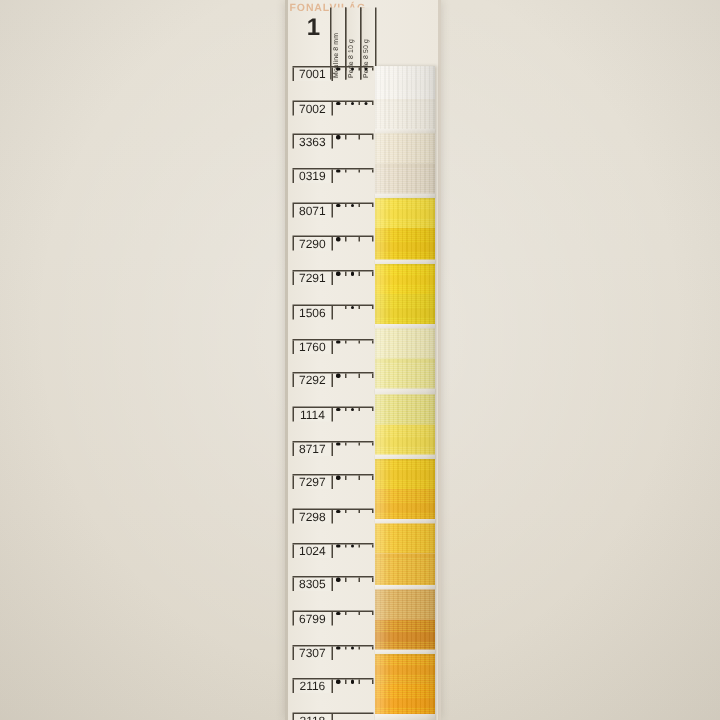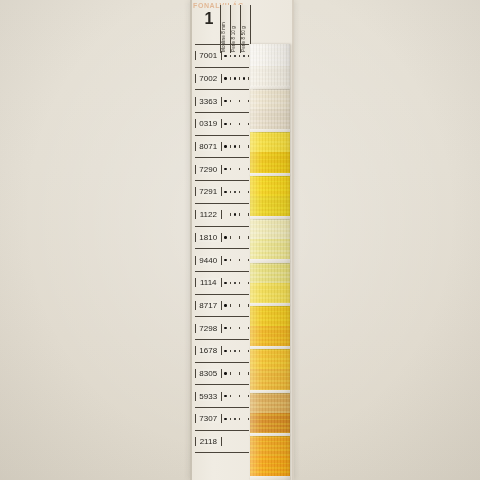--- a/index.html
+++ b/index.html
@@ -55,21 +55,21 @@
     position:absolute;left:50%;bottom:1px;
     transform-origin:left bottom;
     transform:rotate(-90deg);
     white-space:nowrap;font-size:4.6px;color:#332f28;
     letter-spacing:.1px;
   }
 
   
   .tbl{position:absolute;left:5px;top:44px;width:54px;}
   .row{
-    height:21.7px;display:flex;align-items:center;
+    height:21.7px;display:flex;align-items:flex-start;
     border-bottom:1px solid #4a443a;
   }
   .row:first-child{border-top:1px solid #4a443a;}
   .cell-num{
     width:27px;border-left:1px solid #4a443a;border-right:1px solid #4a443a;
     display:flex;align-items:center;justify-content:center;
     font-size:8px;color:#221f1a;background:rgba(255,255,255,.10);
   }
   .cell-dot{
     width:9px;border-right:1px solid #4a443a;
@@ -221,45 +221,45 @@
             <span class="dot"></span>
           </div>
           <div class="cell-dot">
             <span class="dot"></span>
           </div>
           <div class="cell-dot">
             <span class="dot off"></span>
           </div>
         </div>
         <div class="row">
-          <div class="cell-num">1122</div>
-          <div class="cell-dot">
-            <span class="dot off"></span>
-          </div>
-          <div class="cell-dot">
-            <span class="dot"></span>
-          </div>
-          <div class="cell-dot">
-            <span class="dot off"></span>
-          </div>
-        </div>
-        <div class="row">
-          <div class="cell-num">1810</div>
-          <div class="cell-dot">
-            <span class="dot"></span>
-          </div>
-          <div class="cell-dot">
-            <span class="dot off"></span>
-          </div>
-          <div class="cell-dot">
-            <span class="dot off"></span>
-          </div>
-        </div>
-        <div class="row">
-          <div class="cell-num">9440</div>
+          <div class="cell-num">1506</div>
+          <div class="cell-dot">
+            <span class="dot off"></span>
+          </div>
+          <div class="cell-dot">
+            <span class="dot"></span>
+          </div>
+          <div class="cell-dot">
+            <span class="dot off"></span>
+          </div>
+        </div>
+        <div class="row">
+          <div class="cell-num">1760</div>
+          <div class="cell-dot">
+            <span class="dot"></span>
+          </div>
+          <div class="cell-dot">
+            <span class="dot off"></span>
+          </div>
+          <div class="cell-dot">
+            <span class="dot off"></span>
+          </div>
+        </div>
+        <div class="row">
+          <div class="cell-num">7292</div>
           <div class="cell-dot">
             <span class="dot"></span>
           </div>
           <div class="cell-dot">
             <span class="dot off"></span>
           </div>
           <div class="cell-dot">
             <span class="dot off"></span>
           </div>
         </div>
@@ -281,33 +281,45 @@
             <span class="dot"></span>
           </div>
           <div class="cell-dot">
             <span class="dot off"></span>
           </div>
           <div class="cell-dot">
             <span class="dot off"></span>
           </div>
         </div>
         <div class="row">
+          <div class="cell-num">7297</div>
+          <div class="cell-dot">
+            <span class="dot"></span>
+          </div>
+          <div class="cell-dot">
+            <span class="dot off"></span>
+          </div>
+          <div class="cell-dot">
+            <span class="dot off"></span>
+          </div>
+        </div>
+        <div class="row">
           <div class="cell-num">7298</div>
           <div class="cell-dot">
             <span class="dot"></span>
           </div>
           <div class="cell-dot">
             <span class="dot off"></span>
           </div>
           <div class="cell-dot">
             <span class="dot off"></span>
           </div>
         </div>
         <div class="row">
-          <div class="cell-num">1678</div>
+          <div class="cell-num">1024</div>
           <div class="cell-dot">
             <span class="dot"></span>
           </div>
           <div class="cell-dot">
             <span class="dot"></span>
           </div>
           <div class="cell-dot">
             <span class="dot off"></span>
           </div>
         </div>
@@ -317,33 +329,45 @@
             <span class="dot"></span>
           </div>
           <div class="cell-dot">
             <span class="dot off"></span>
           </div>
           <div class="cell-dot">
             <span class="dot off"></span>
           </div>
         </div>
         <div class="row">
-          <div class="cell-num">5933</div>
+          <div class="cell-num">6799</div>
           <div class="cell-dot">
             <span class="dot"></span>
           </div>
           <div class="cell-dot">
             <span class="dot off"></span>
           </div>
           <div class="cell-dot">
             <span class="dot off"></span>
           </div>
         </div>
         <div class="row">
           <div class="cell-num">7307</div>
+          <div class="cell-dot">
+            <span class="dot"></span>
+          </div>
+          <div class="cell-dot">
+            <span class="dot"></span>
+          </div>
+          <div class="cell-dot">
+            <span class="dot off"></span>
+          </div>
+        </div>
+        <div class="row">
+          <div class="cell-num">2116</div>
           <div class="cell-dot">
             <span class="dot"></span>
           </div>
           <div class="cell-dot">
             <span class="dot"></span>
           </div>
           <div class="cell-dot">
             <span class="dot off"></span>
           </div>
         </div>

